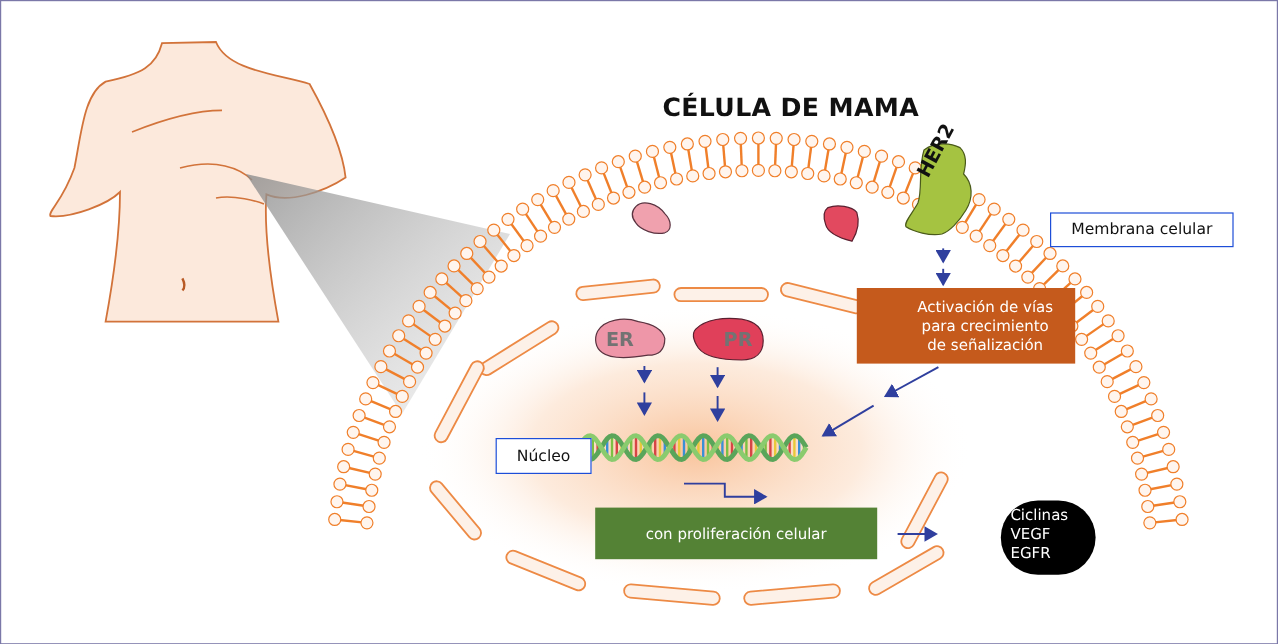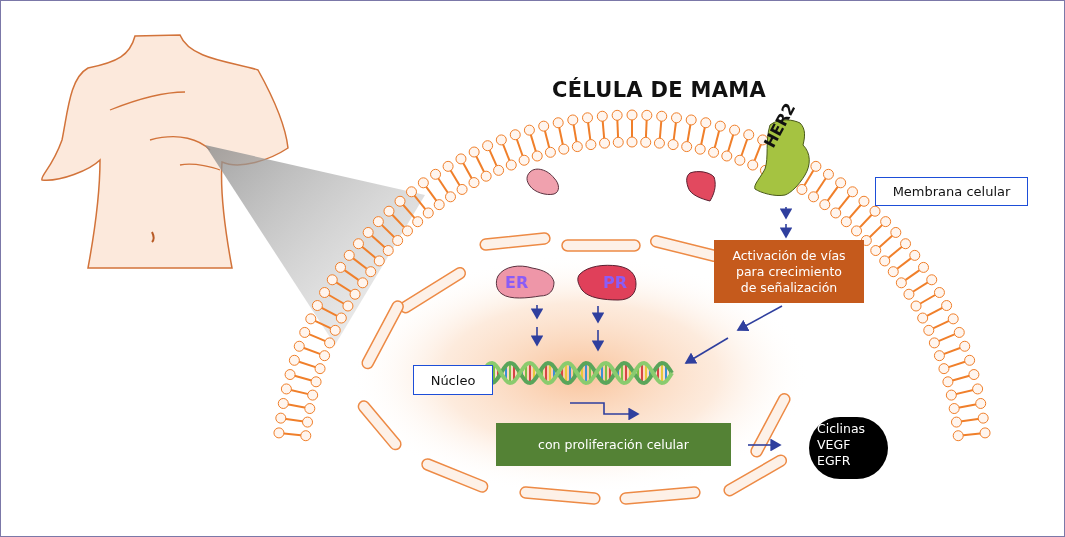--- a/index.html
+++ b/index.html
@@ -3,24 +3,24 @@
 <meta charset="utf-8">
 <style>
   html,body{margin:0;padding:0;background:#fff;}
   body{width:1065px;height:537px;position:relative;overflow:hidden;font-family:"DejaVu Sans","Liberation Sans",sans-serif;}
   .frame{position:absolute;left:0;top:0;width:1063px;height:535px;border:1px solid #7b78a8;box-sizing:content-box;}
   svg.art{position:absolute;left:0;top:0;}
   .title{position:absolute;left:552px;top:78px;font-weight:bold;font-size:21px;color:#111;letter-spacing:0.3px;font-family:"DejaVu Sans",sans-serif;}
   .label-box{position:absolute;background:#fff;border:1px solid #1d4ed8;font-size:13px;color:#111;display:flex;align-items:center;justify-content:center;font-family:"DejaVu Sans",sans-serif;}
   .membrane-label{left:875px;top:177px;width:151px;height:27px;}
   .nucleus-label{left:385px;top:365px;width:78px;height:28px;margin-left:28px;}
-  .orange-box{position:absolute;left:714px;top:240px;width:150px;height:63px;background:#c55a1c;color:#fff;font-size:12.5px;line-height:16px;text-align:center;display:flex;flex-direction:column;justify-content:center;font-family:"DejaVu Sans",sans-serif;}
+  .orange-box{position:absolute;left:714px;top:240px;width:150px;height:63px;background:#c55a1c;color:#fff;font-size:12.5px;line-height:16px;text-align:center;display:flex;flex-direction:column;justify-content:center;font-family:"DejaVu Sans",sans-serif;padding-left:32px;}
   .green-box{position:absolute;left:496px;top:423px;width:235px;height:43px;background:#548235;color:#fff;font-size:12.5px;line-height:17px;text-align:center;display:flex;flex-direction:column;justify-content:center;font-family:"DejaVu Sans",sans-serif;}
-  .black-box{position:absolute;left:809px;top:417px;width:79px;height:62px;background:#000;color:#fff;font-size:12.5px;line-height:16px;padding:4px 0 0 8px;box-sizing:border-box;font-family:"DejaVu Sans",sans-serif;border-radius:31px;}
-  .rec-label{position:absolute;font-weight:bold;font-size:16px;color:#8b5cf6;font-family:"DejaVu Sans",sans-serif;text-align:center;}
+  .black-box{position:absolute;left:834px;top:417px;width:79px;height:62px;background:#000;color:#fff;font-size:12.5px;line-height:16px;padding:4px 0 0 8px;box-sizing:border-box;font-family:"DejaVu Sans",sans-serif;border-radius:31px;}
+  .rec-label{position:absolute;font-weight:bold;font-size:16px;color:#737373;font-family:"DejaVu Sans",sans-serif;text-align:center;}
   .her2-label{position:absolute;left:760px;top:142px;font-weight:bold;font-size:16px;color:#111;transform:rotate(-62deg);transform-origin:left top;font-family:"DejaVu Sans",sans-serif;}
 </style>
 </head>
 <body>
 
 <div class="frame"></div>
 
 <svg class="art" width="1065" height="537" viewBox="0 0 1065 537">
   <defs>
     <radialGradient id="nucGlow" cx="0.5" cy="0.5" r="0.5">

